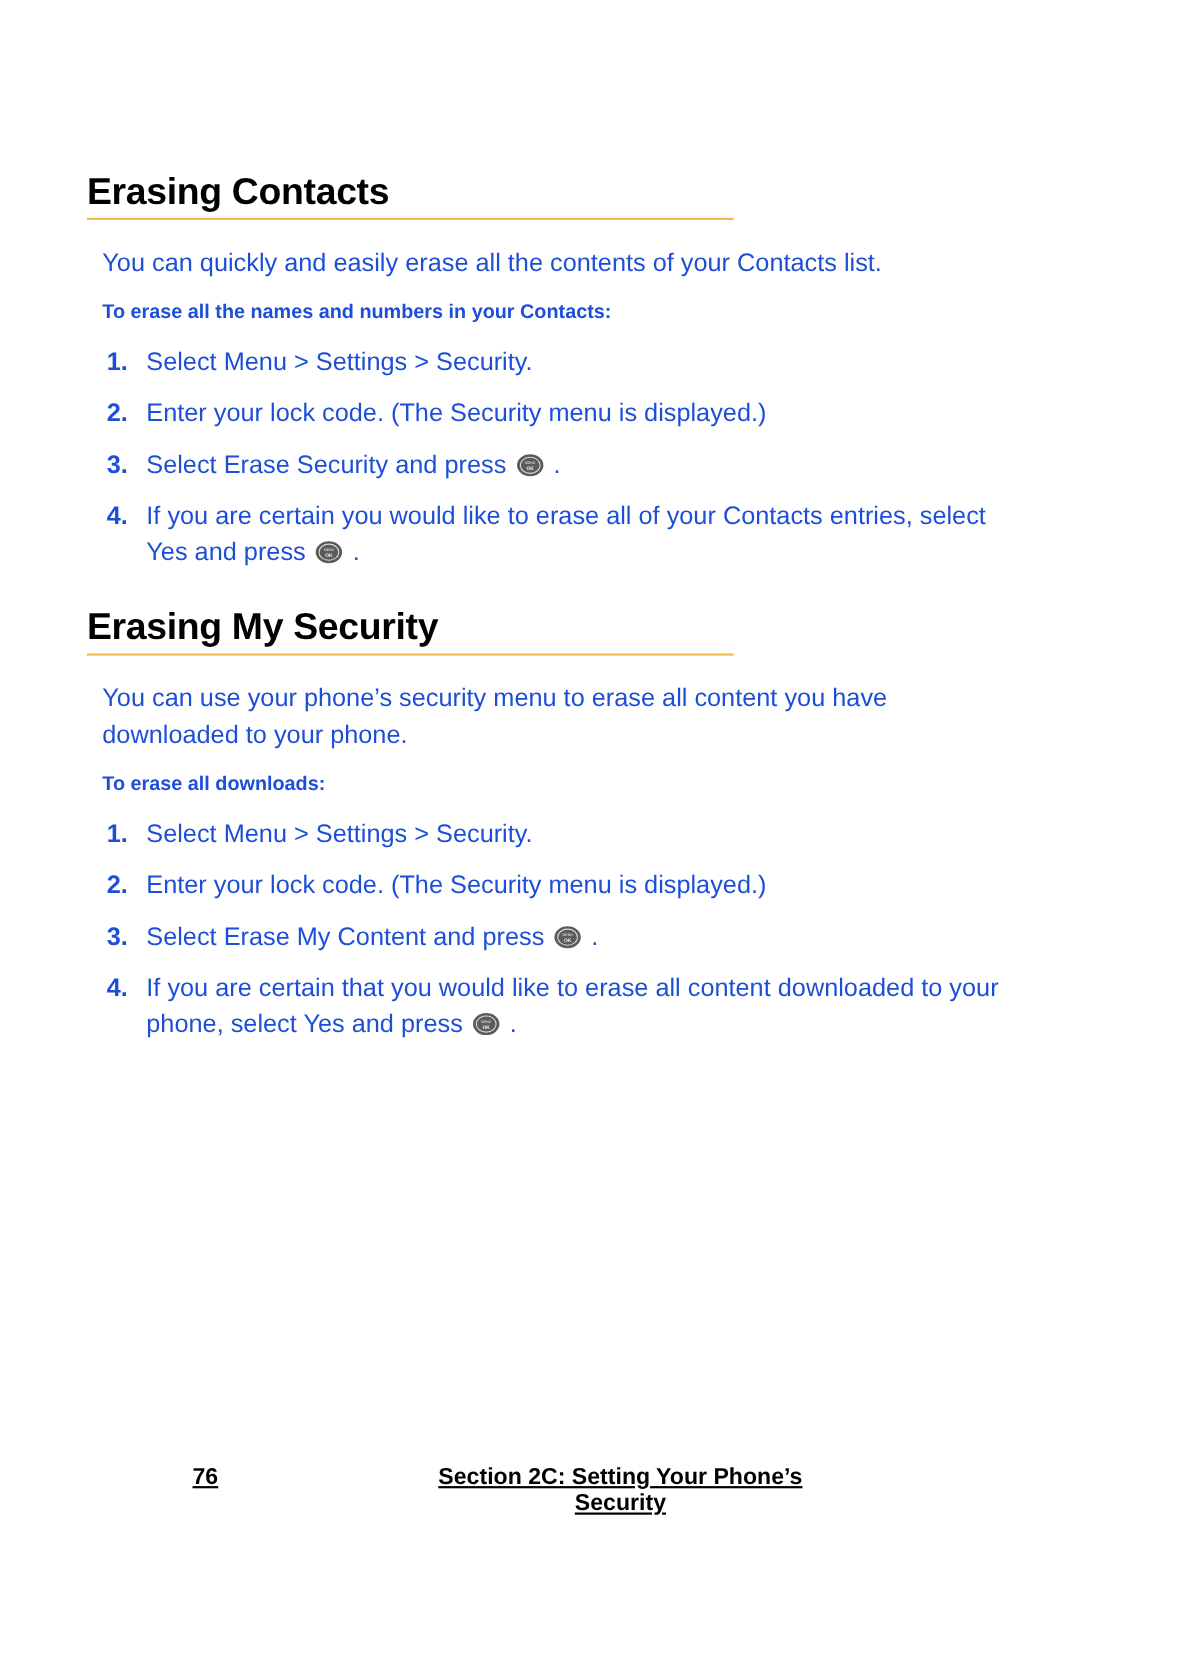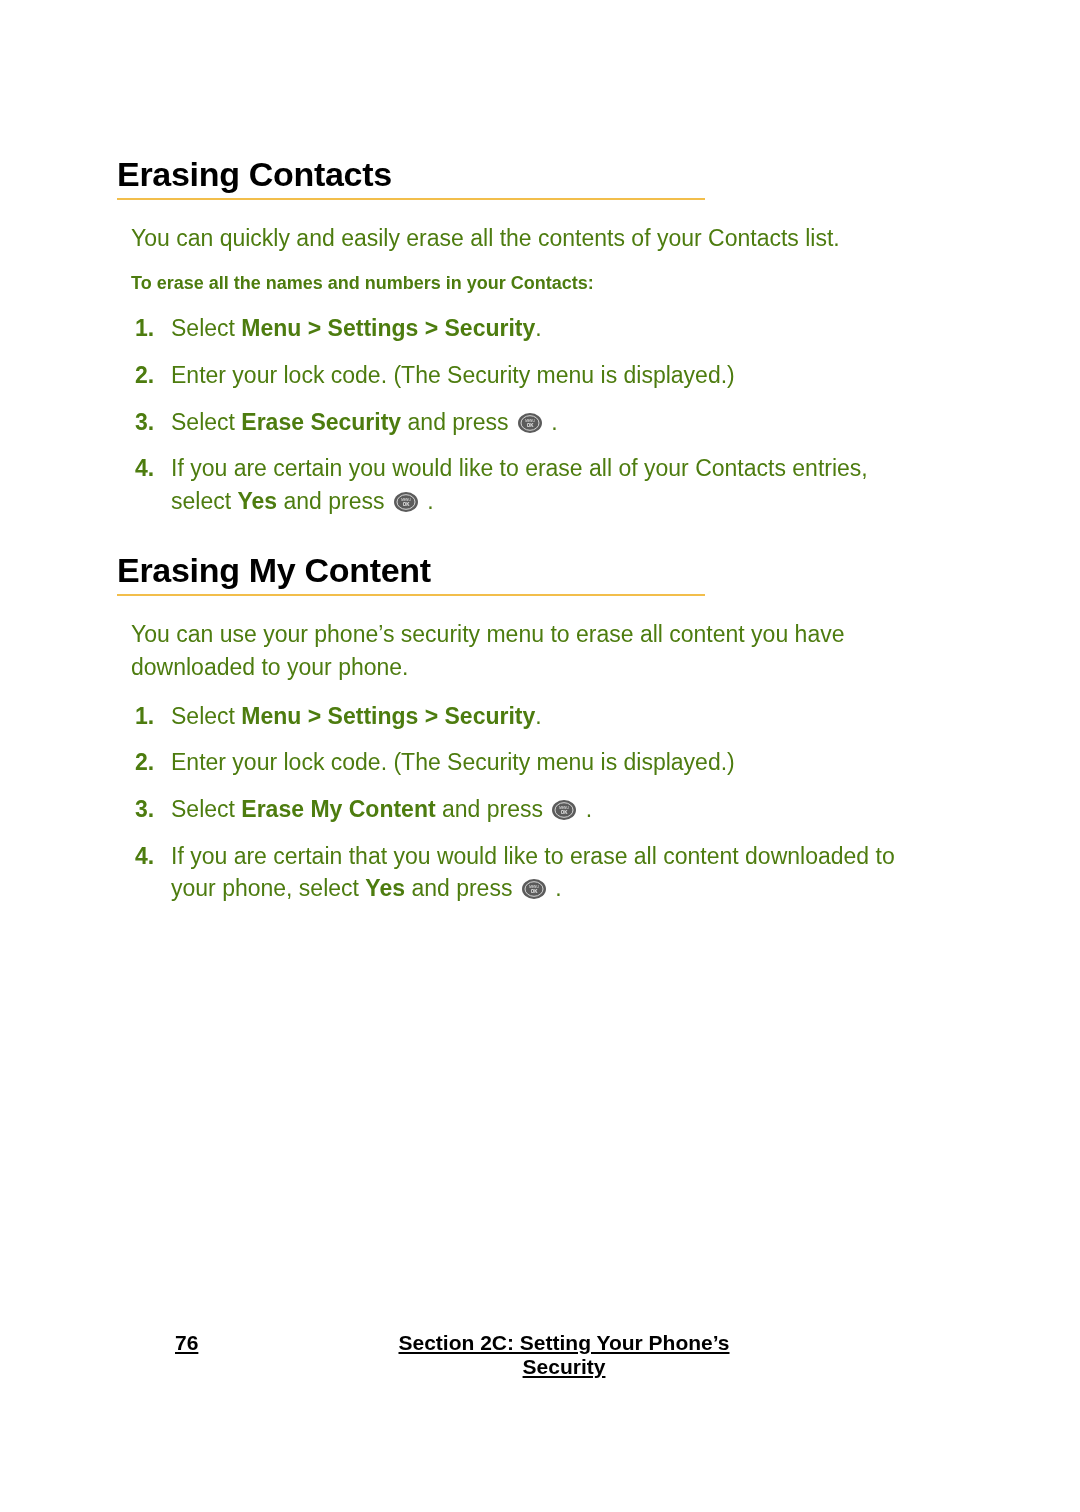--- a/index.html
+++ b/index.html
@@ -7,40 +7,40 @@
     padding: 0;
     background: #fff;
     font-family: "Myriad Pro", "Segoe UI", "Helvetica Neue", Arial, sans-serif;
     color: #000;
     width: 1080px;
   }
   .page {
     box-sizing: border-box;
     width: 1080px;
     min-height: 1512px;
-    padding: 155px 160px 0 117px;
+    padding: 155px 160px 0 79px;
     position: relative;
   }
   h2.section-title {
     font-size: 34px;
     font-weight: 700;
     margin: 0 0 4px 0;
     letter-spacing: -0.3px;
   }
   .rule {
     border: none;
     border-top: 2px solid #f2be4b;
     margin: 0 0 22px 0;
     width: 588px;
   }
   .body-col {
     margin-left: 14px;
     font-size: 23px;
     line-height: 1.42;
-    color: #4d7c0f;
+    color: #1d4ed8;
   }
   .body-col p { margin: 0 0 16px 0; }
   .lead { font-weight: 700; margin: 8px 0 14px 0; font-size: 18px; }
   ol.steps {
     list-style: none;
     padding: 0;
     margin: 0 0 34px 0;
     counter-reset: step;
   }
   ol.steps li {
@@ -49,21 +49,21 @@
     padding-left: 40px;
     margin: 0 0 14px 0;
   }
   ol.steps li::before {
     content: counter(step) ".";
     position: absolute;
     left: 4px;
     top: 0;
     font-weight: 700;
   }
-  .b { font-weight: 700; }
+  .b { font-weight: 400; }
   .ok-btn {
     display: inline-block;
     vertical-align: -4px;
     margin: 0 2px;
   }
   .ok-btn svg { display: block; }
   .footer {
     position: absolute;
     left: 175px;
     bottom: 133px;
@@ -109,24 +109,25 @@
                 <ellipse cx="13" cy="11" rx="9" ry="7.3" fill="none" stroke="#d8d8d8" stroke-width="1"></ellipse>
                 <text x="13" y="10" text-anchor="middle" font-size="3.2" fill="#eee" font-family="Arial">MENU</text>
                 <text x="13" y="15" text-anchor="middle" font-size="4.5" fill="#eee" font-weight="700" font-family="Arial">OK</text>
               </svg></span><span> .</span>
         </li>
       </ol>
     </div>
   </div>
 
   <div class="section-block">
-    <h2 class="section-title">Erasing My Content</h2>
+    <h2 class="section-title">Erasing My Security</h2>
     <hr class="rule">
     <div class="body-col">
       <p>You can use your phone’s security menu to erase all content you have downloaded to your phone.</p>
+      <p class="lead">To erase all downloads:</p>
       <ol class="steps">
         <li>
           <span>Select </span><span class="b">Menu &gt; Settings &gt; Security</span><span>.</span>
         </li>
         <li>
           <span>Enter your lock code. (The Security menu is displayed.)</span>
         </li>
         <li>
           <span>Select </span><span class="b">Erase My Content</span><span> and press </span><span class="ok-btn"><svg width="26" height="22" viewBox="0 0 26 22">
                 <ellipse cx="13" cy="11" rx="12" ry="10" fill="#5b5b5b"></ellipse>

